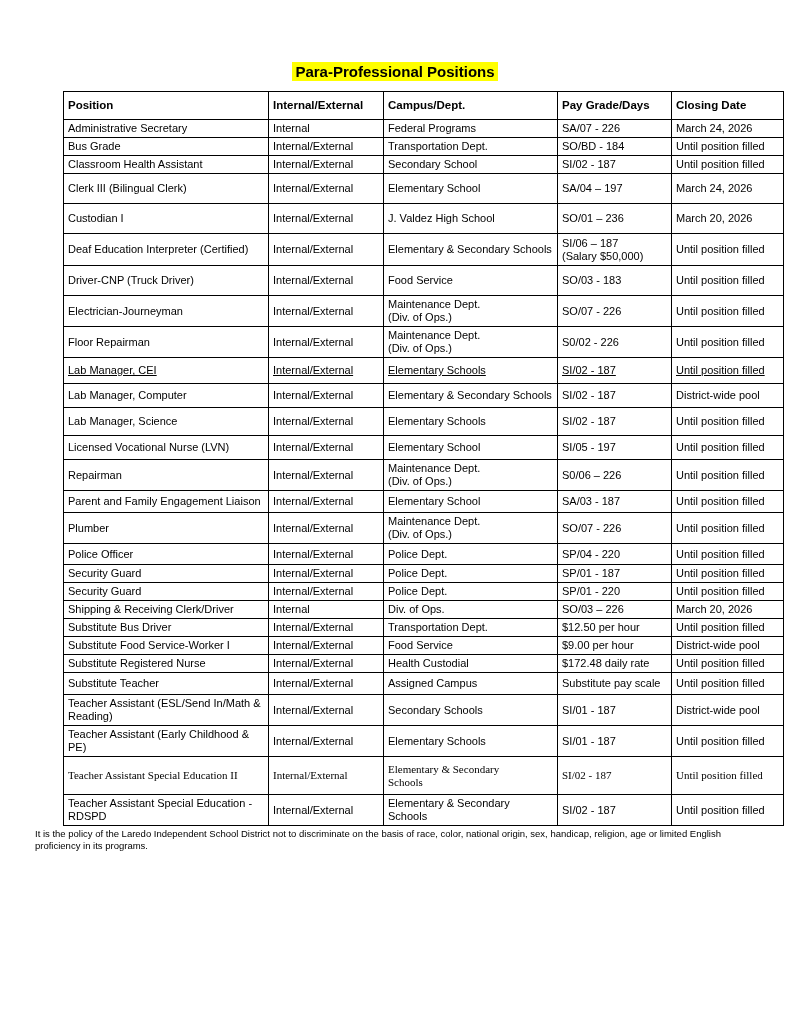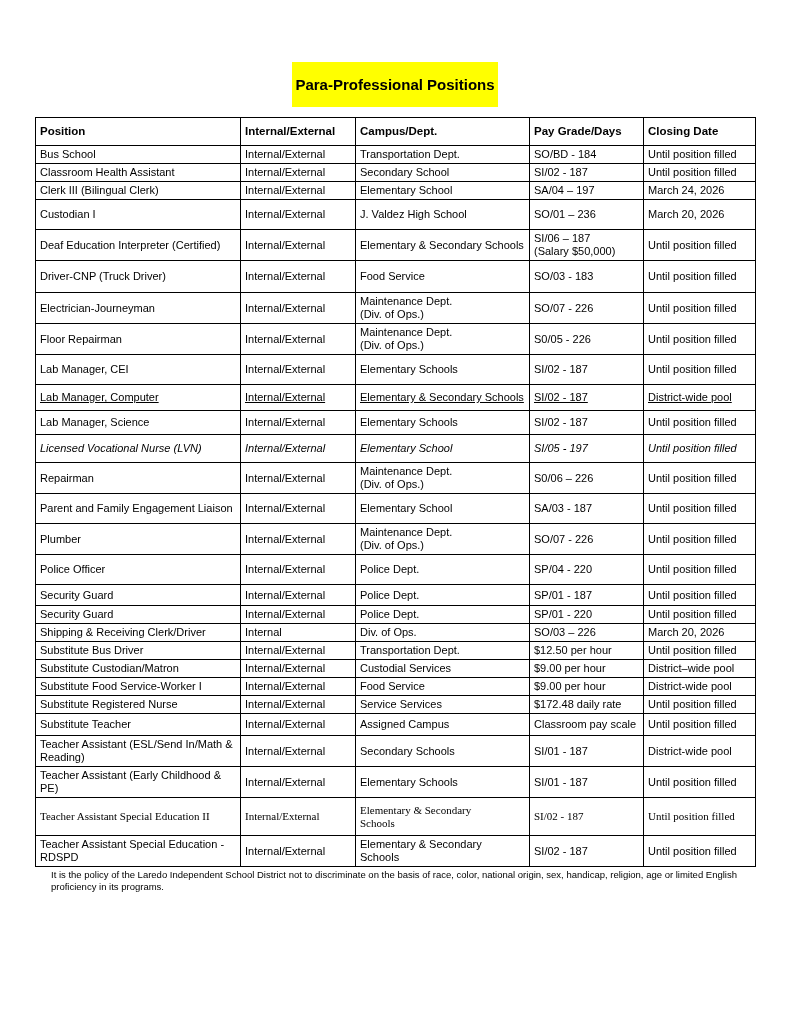--- a/index.html
+++ b/index.html
@@ -18,26 +18,27 @@
   .title-wrap {
     width: 720px;
     text-align: center;
     margin-bottom: 10px;
   }
   .title {
     display: inline-block;
     font-size: 15px;
     font-weight: bold;
     background: #ffff00;
-    padding: 14px 3px;
+    padding: 1px 3px;
   }
   table.positions {
     width: 720px;
     border-collapse: collapse;
     table-layout: fixed;
+    margin-left: 28px;
   }
   table.positions th, table.positions td {
     border: 1px solid #000000;
     font-size: 11px;
     line-height: 13px;
     padding: 2px 4px;
     text-align: left;
     vertical-align: middle;
     white-space: pre-line;
     overflow: hidden;
@@ -54,36 +55,35 @@
   col.c-closing  { width: 112px; }
   td.col-internal_external { vertical-align: top; }
 
   tbody tr { height: 18px; }
   tbody tr:nth-child(4), tbody tr:nth-child(5), tbody tr:nth-child(7),
   tbody tr:nth-child(8), tbody tr:nth-child(9), tbody tr:nth-child(14),
   tbody tr:nth-child(16), tbody tr:nth-child(28), tbody tr:nth-child(29) { height: 30px; }
   tbody tr:nth-child(6)  { height: 32px; }
   tbody tr:nth-child(10) { height: 26px; text-decoration: underline; }
   tbody tr:nth-child(11) { height: 24px; }
-  tbody tr:nth-child(12) { height: 28px; font-style: italic; }
+  tbody tr:nth-child(12) { height: 28px; }
   tbody tr:nth-child(13) { height: 24px; }
   tbody tr:nth-child(15) { height: 22px; }
   tbody tr:nth-child(17) { height: 21px; }
   tbody tr:nth-child(24) { height: 22px; }
   tbody tr:nth-child(25) { height: 31px; }
   tbody tr:nth-child(26) { height: 28px; }
   tbody tr:nth-child(27) { height: 38px; font-family: Liberation Serif, serif; }
   tbody tr:nth-child(30) { height: 34px; }
 
   .footer-note {
     width: 720px;
     font-size: 9.5px;
     line-height: 12px;
     margin-top: 2px;
-    margin-left: 16px;
   }
 </style>
 </head>
 <body>
 
 <div class="page">
 
   <div class="title-wrap">
     <span class="title">Para-Professional Positions</span>
   </div>
@@ -100,21 +100,28 @@
       <tr>
         <th>Position</th>
         <th>Internal/External</th>
         <th>Campus/Dept.</th>
         <th>Pay Grade/Days</th>
         <th>Closing Date</th>
       </tr>
     </thead>
     <tbody>
         <tr>
-          <td class="col-position">Bus School</td>
+          <td class="col-position">Administrative Secretary</td>
+          <td class="col-internal_external">Internal</td>
+          <td class="col-campus">Federal Programs</td>
+          <td class="col-pay">SA/07 - 226</td>
+          <td class="col-closing">March 24, 2026</td>
+        </tr>
+        <tr>
+          <td class="col-position">Bus Grade</td>
           <td class="col-internal_external">Internal/External</td>
           <td class="col-campus">Transportation Dept.</td>
           <td class="col-pay">SO/BD - 184</td>
           <td class="col-closing">Until position filled</td>
         </tr>
         <tr>
           <td class="col-position">Classroom Health Assistant</td>
           <td class="col-internal_external">Internal/External</td>
           <td class="col-campus">Secondary School</td>
           <td class="col-pay">SI/02 - 187</td>
@@ -155,21 +162,21 @@
           <td class="col-campus">Maintenance Dept.
 (Div. of Ops.)</td>
           <td class="col-pay">SO/07 - 226</td>
           <td class="col-closing">Until position filled</td>
         </tr>
         <tr>
           <td class="col-position">Floor Repairman</td>
           <td class="col-internal_external">Internal/External</td>
           <td class="col-campus">Maintenance Dept.
 (Div. of Ops.)</td>
-          <td class="col-pay">S0/05 - 226</td>
+          <td class="col-pay">S0/02 - 226</td>
           <td class="col-closing">Until position filled</td>
         </tr>
         <tr>
           <td class="col-position">Lab Manager, CEI</td>
           <td class="col-internal_external">Internal/External</td>
           <td class="col-campus">Elementary Schools</td>
           <td class="col-pay">SI/02 - 187</td>
           <td class="col-closing">Until position filled</td>
         </tr>
         <tr>
@@ -245,45 +252,38 @@
           <td class="col-closing">March 20, 2026</td>
         </tr>
         <tr>
           <td class="col-position">Substitute Bus Driver</td>
           <td class="col-internal_external">Internal/External</td>
           <td class="col-campus">Transportation Dept.</td>
           <td class="col-pay">$12.50 per hour</td>
           <td class="col-closing">Until position filled</td>
         </tr>
         <tr>
-          <td class="col-position">Substitute Custodian/Matron</td>
-          <td class="col-internal_external">Internal/External</td>
-          <td class="col-campus">Custodial Services</td>
-          <td class="col-pay">$9.00 per hour</td>
-          <td class="col-closing">District–wide pool</td>
-        </tr>
-        <tr>
           <td class="col-position">Substitute Food Service-Worker I</td>
           <td class="col-internal_external">Internal/External</td>
           <td class="col-campus">Food Service</td>
           <td class="col-pay">$9.00 per hour</td>
           <td class="col-closing">District-wide pool</td>
         </tr>
         <tr>
           <td class="col-position">Substitute Registered Nurse</td>
           <td class="col-internal_external">Internal/External</td>
-          <td class="col-campus">Service Services</td>
+          <td class="col-campus">Health Custodial</td>
           <td class="col-pay">$172.48 daily rate</td>
           <td class="col-closing">Until position filled</td>
         </tr>
         <tr>
           <td class="col-position">Substitute Teacher</td>
           <td class="col-internal_external">Internal/External</td>
           <td class="col-campus">Assigned Campus</td>
-          <td class="col-pay">Classroom pay scale</td>
+          <td class="col-pay">Substitute pay scale</td>
           <td class="col-closing">Until position filled</td>
         </tr>
         <tr>
           <td class="col-position">Teacher Assistant (ESL/Send In/Math &amp; Reading)</td>
           <td class="col-internal_external">Internal/External</td>
           <td class="col-campus">Secondary Schools</td>
           <td class="col-pay">SI/01 - 187</td>
           <td class="col-closing">District-wide pool</td>
         </tr>
         <tr>

